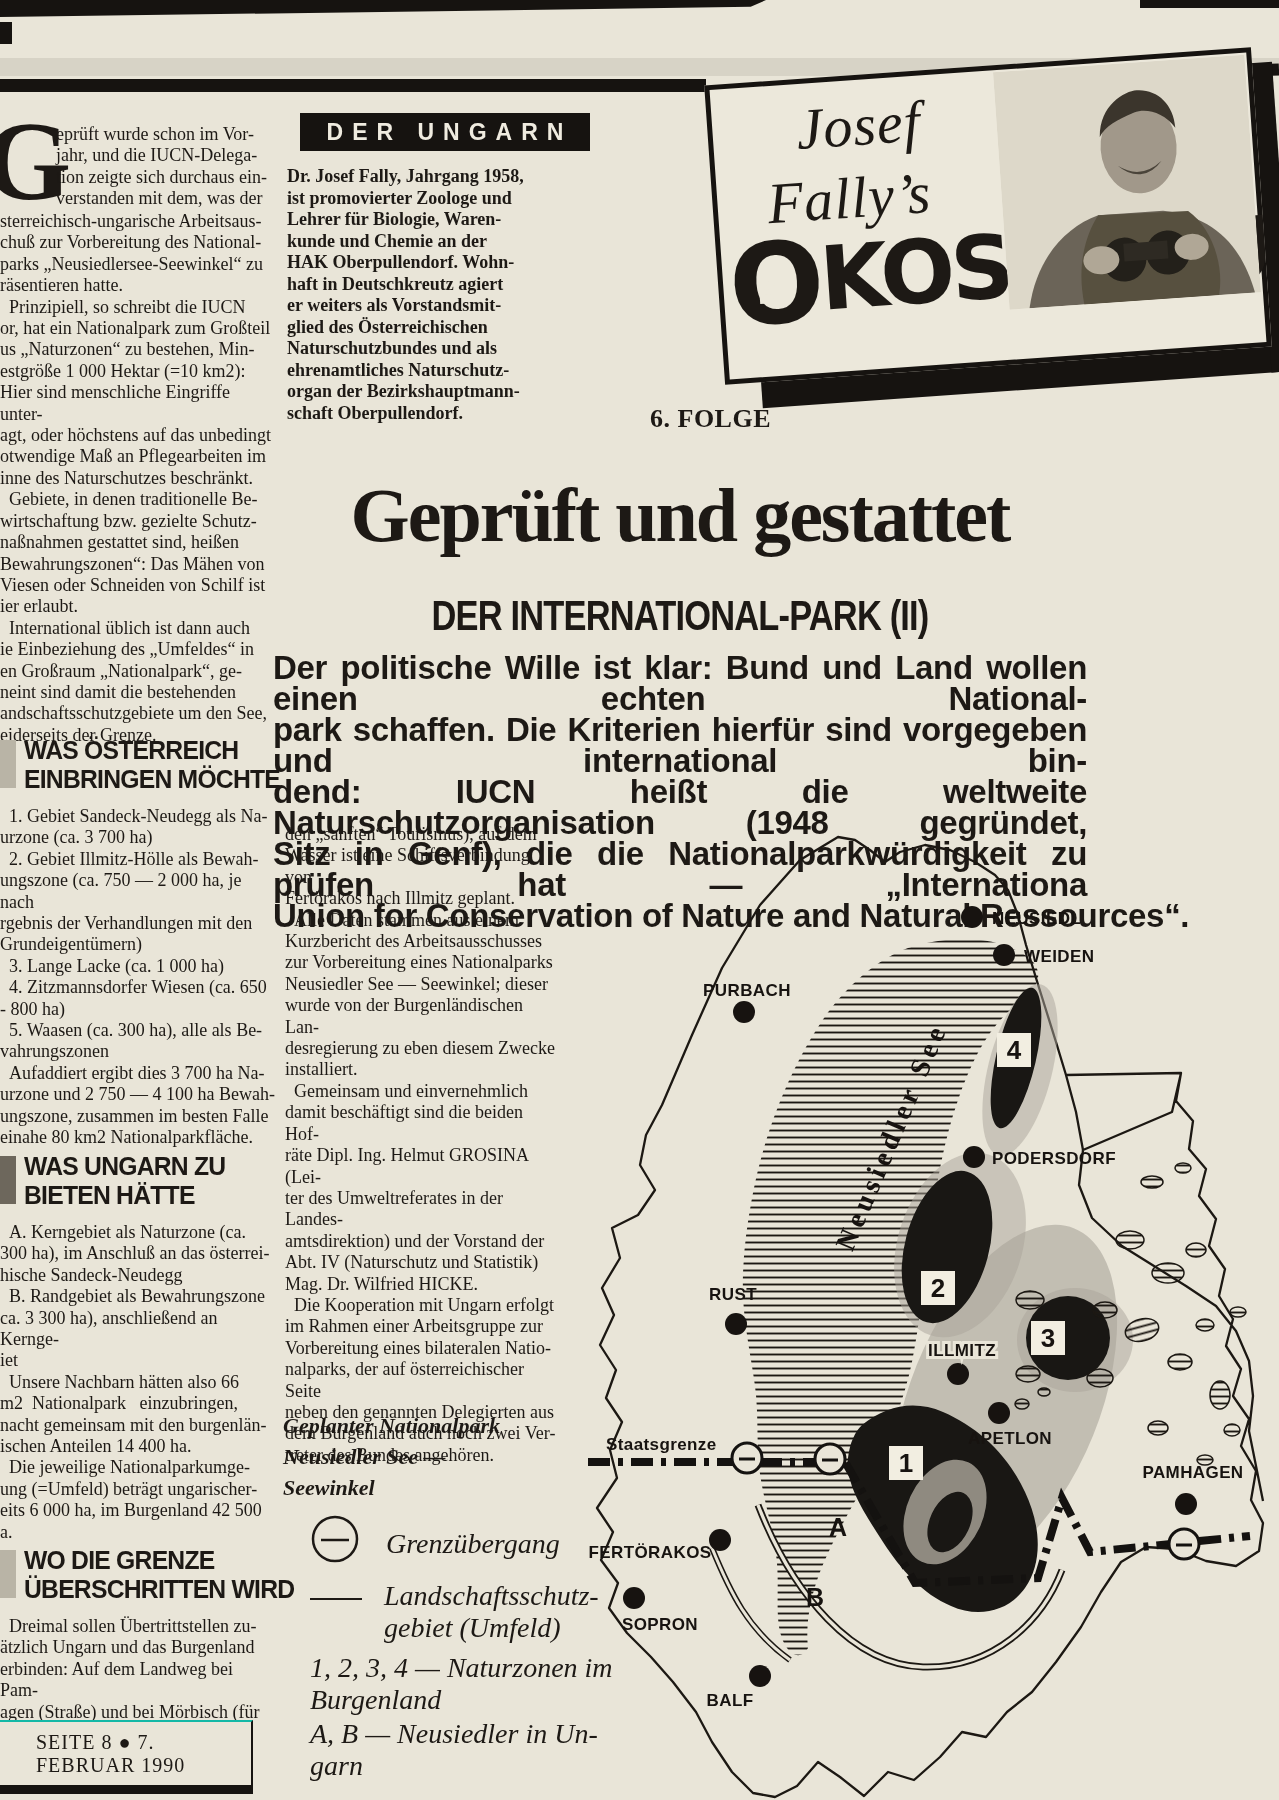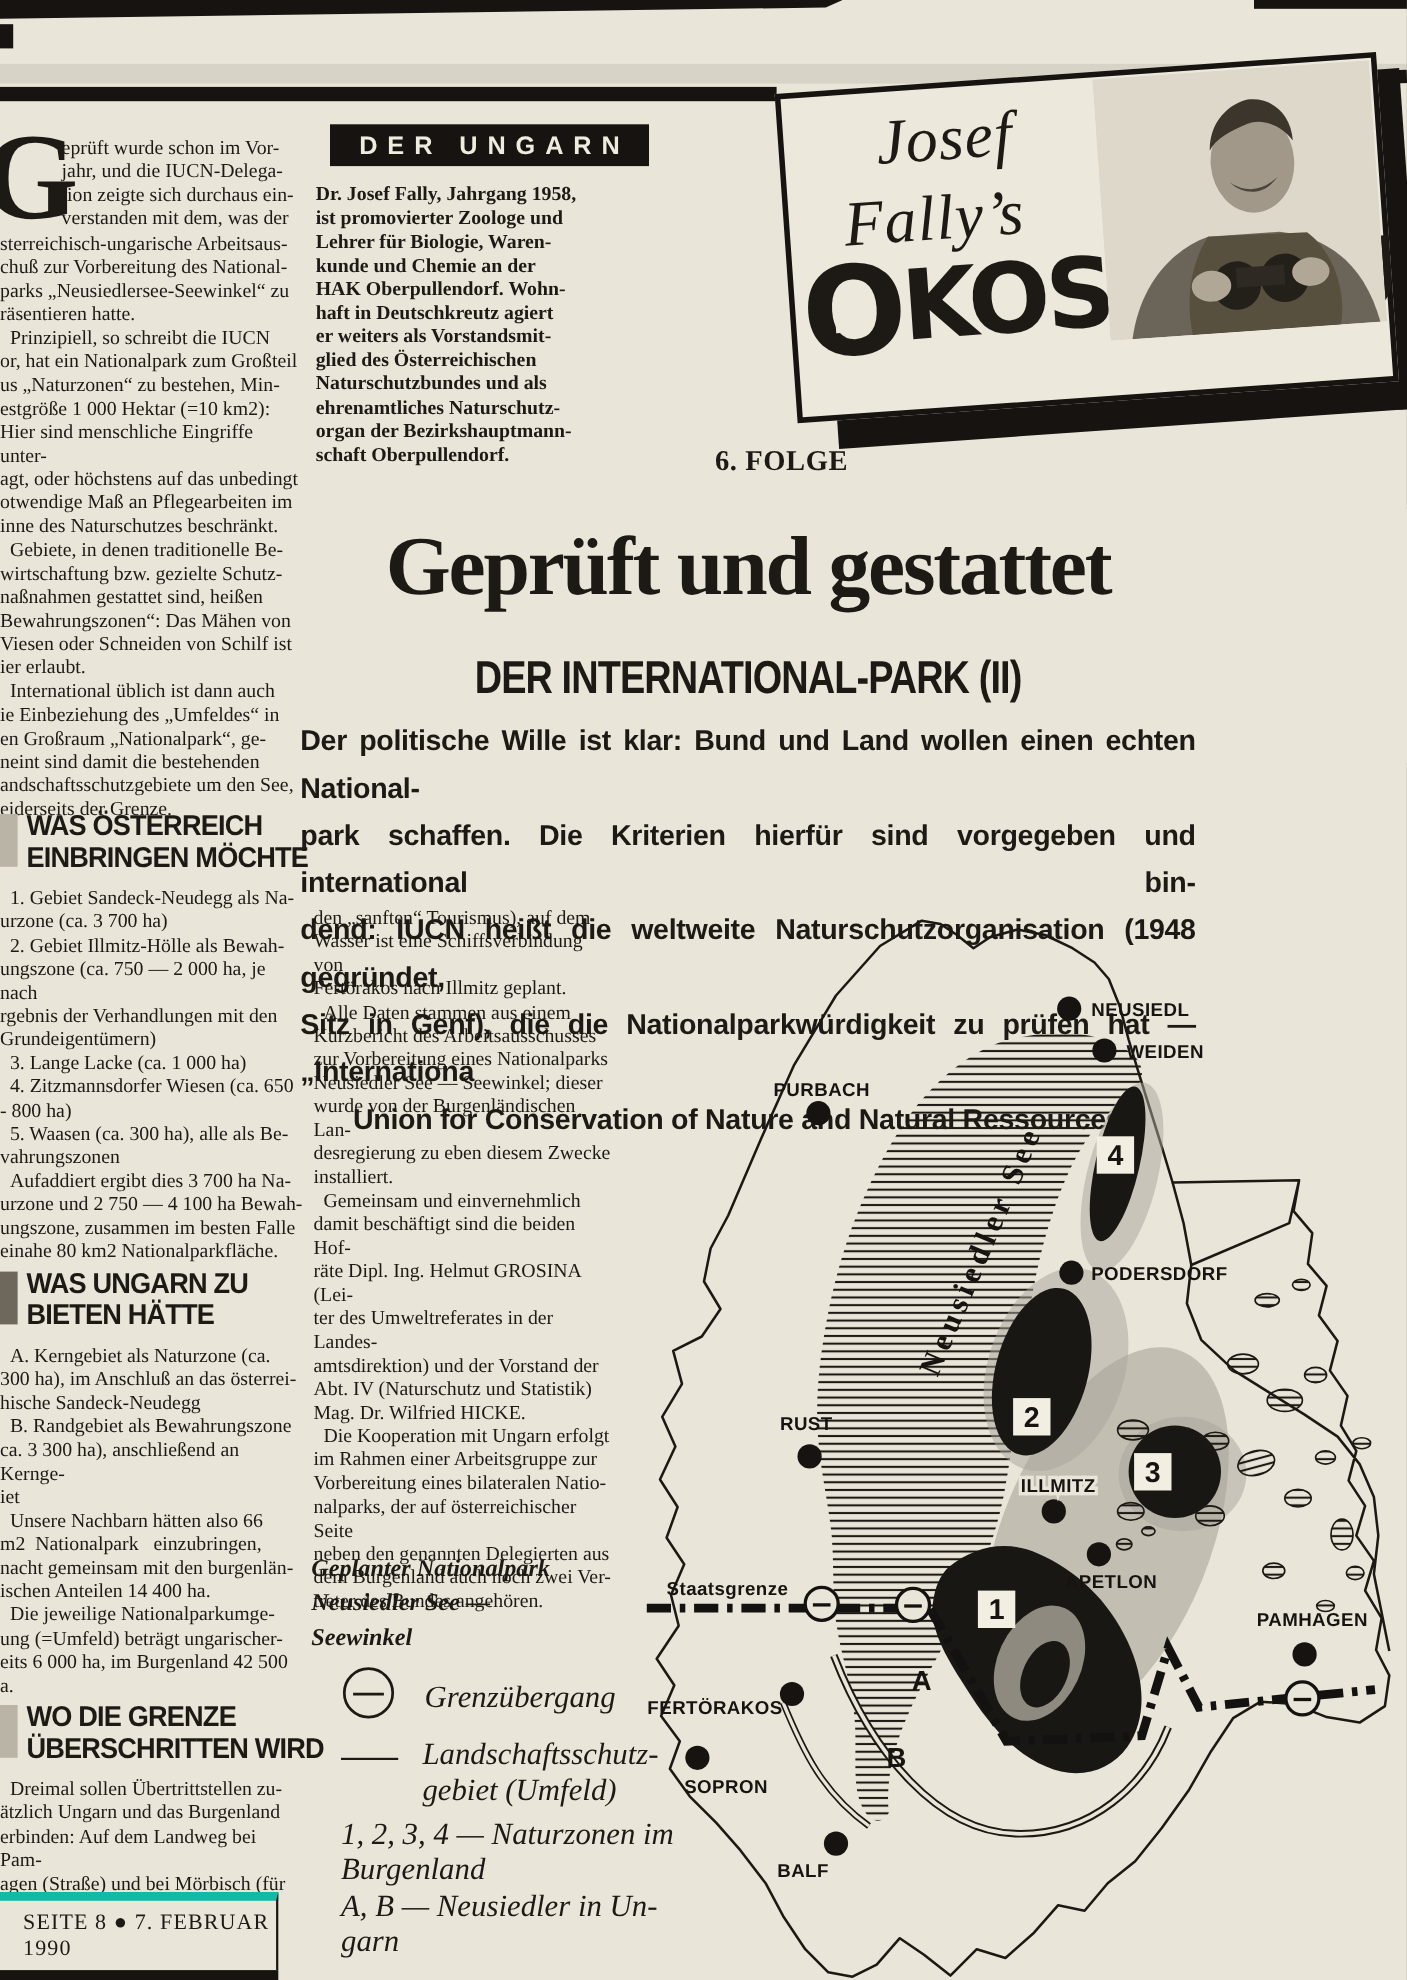--- a/index.html
+++ b/index.html
@@ -12,21 +12,21 @@
   .bio{white-space:pre-wrap;font-weight:bold;font-size:18px;line-height:21.5px;width:305px;}
   .sec-head{font-family:"Liberation Sans",sans-serif;font-weight:900;font-size:26px;line-height:29px;
     letter-spacing:-0.8px;transform:scaleX(0.95);transform-origin:left top;white-space:pre-wrap;}
   .bullet{background:#b9b4a6;}
   .dropcap{font-weight:bold;font-size:112px;line-height:90px;}
   .headline{font-weight:bold;font-size:76px;letter-spacing:-2px;text-align:center;width:800px;white-space:nowrap;}
   .subhead-wrap{width:800px;display:flex;justify-content:center;}
   .subhead{font-family:"Liberation Sans",sans-serif;font-weight:900;font-size:42px;letter-spacing:-1px;
     transform:scaleX(0.82);white-space:nowrap;}
   .intro{width:814px;}
-  .intro .il{font-family:"Liberation Sans",sans-serif;font-weight:bold;font-size:26px;line-height:43px;
+  .intro .il{font-family:"Liberation Sans",sans-serif;font-weight:bold;font-size:33px;line-height:31px;
     letter-spacing:-0.3px;white-space:nowrap;}
   .intro .j{text-align:justify;text-align-last:justify;white-space:normal;}
   .intro .c{text-align:center;}
   .autor-box{background:#161310;color:#efebdf;width:290px;height:38px;display:flex;align-items:center;justify-content:center;
     font-family:"Liberation Sans",sans-serif;font-weight:900;font-size:23px;letter-spacing:9px;text-indent:9px;}
   .folge{font-weight:bold;font-size:26px;letter-spacing:0.5px;}
   .footer-box{width:253px;}
   .footer-text{font-size:20px;letter-spacing:1px;}
   
   .logo-wrap{left:714px;top:66px;width:548px;height:300px;transform:rotate(-4deg);transform-origin:center;}
@@ -172,21 +172,21 @@
 
   <div class="abs bullet" style="left:0;top:1550px;width:16px;height:48px;"></div>
   <div class="abs sec-head" style="left:24px;top:1546px;">WO DIE GRENZE
 ÜBERSCHRITTEN WIRD</div>
   <div class="abs line-block" style="left:0;top:1616px;">  Dreimal sollen Übertrittstellen zu-
 ätzlich Ungarn und das Burgenland
 erbinden: Auf dem Landweg bei Pam-
 agen (Straße) und bei Mörbisch (für</div>
 
   <div class="abs footer-box" style="left:0;top:1720px;">
-    <div style="border-top:8px solid #14b8a6;border-right:2px solid #161310;padding:9px 0 8px 21px;">
+    <div style="border-top:2px solid #14b8a6;border-right:2px solid #161310;padding:9px 0 8px 36px;">
       <span class="footer-text">SEITE 8 ● 7. FEBRUAR 1990</span>
     </div>
     <div class="black" style="width:253px;height:9px;"></div>
   </div>
 
   <div class="abs headline" style="left:280px;top:472px;">Geprüft und gestattet</div>
   <div class="abs subhead-wrap" style="left:280px;top:592px;">
     <div class="subhead">DER INTERNATIONAL-PARK (II)</div>
   </div>
   <div class="abs intro" style="left:273px;top:652px;">

